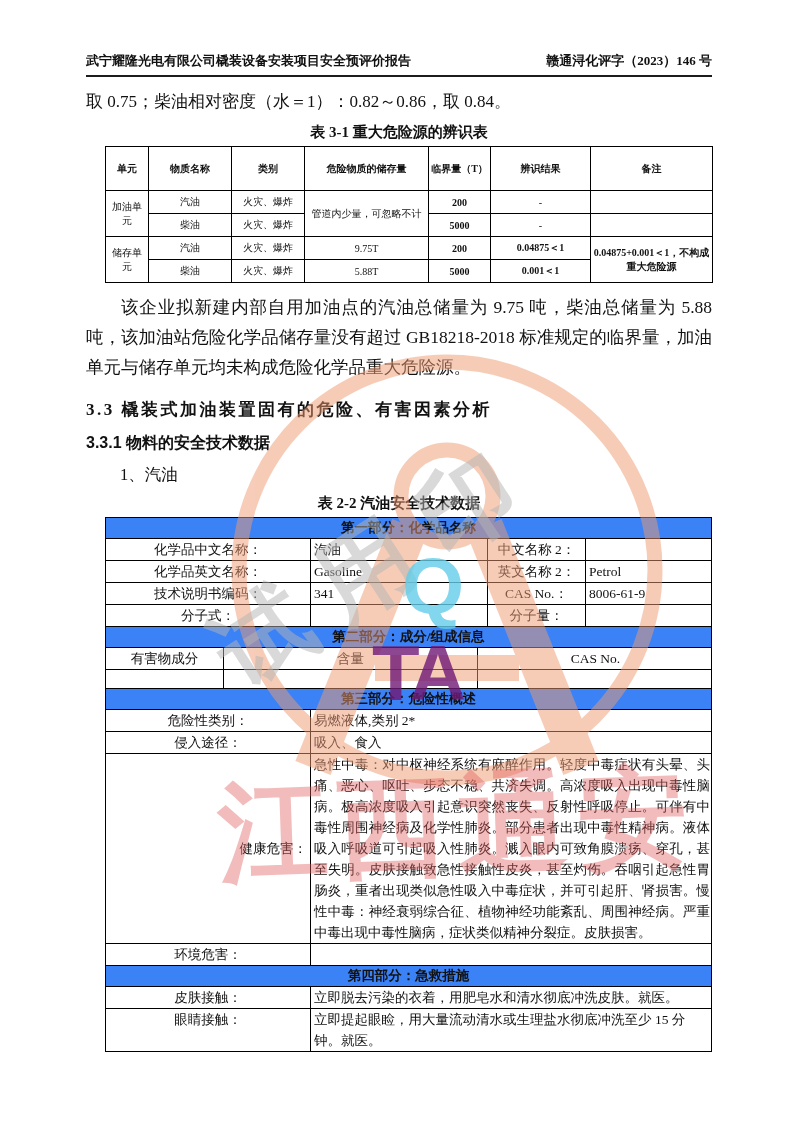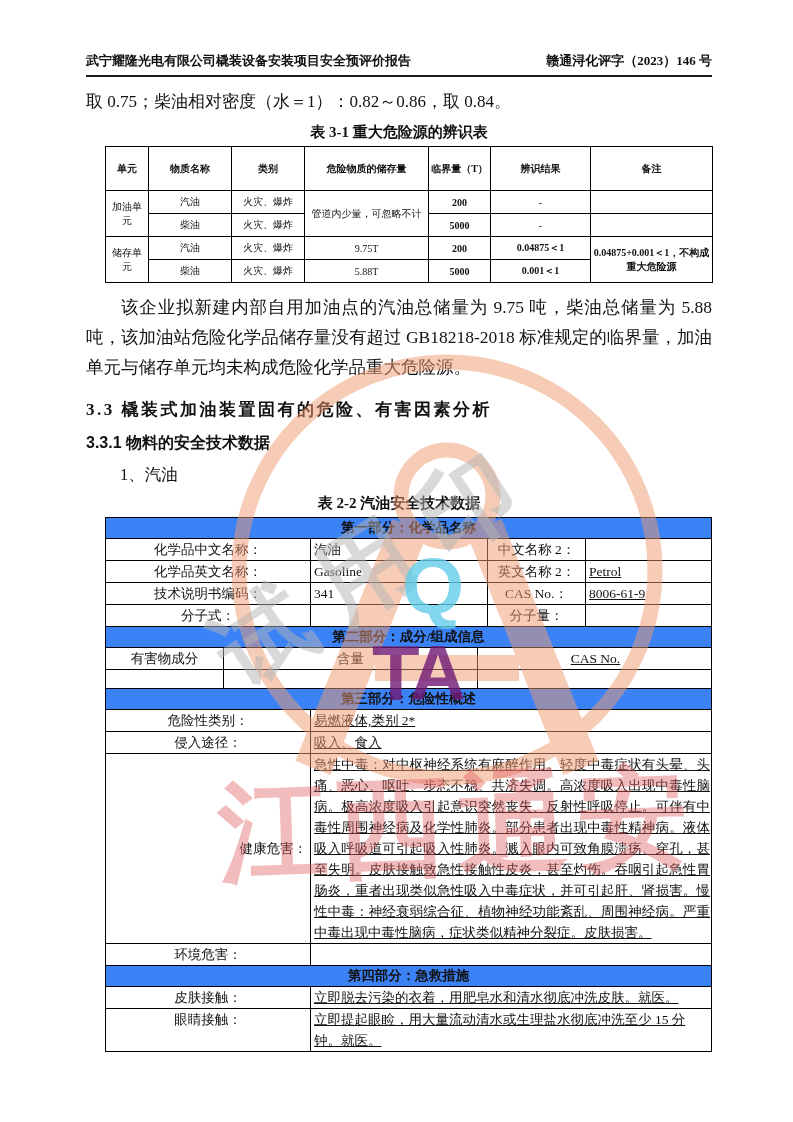--- a/index.html
+++ b/index.html
@@ -39,21 +39,21 @@
   .bold{font-weight:bold;}
   
   .t2{margin-left:19px;width:607px;border:1.5px solid #000;
       box-sizing:border-box;font-size:13.5px;}
   .t2-sec{background:#3b82f6;text-align:center;font-weight:bold;
       height:20px;line-height:20px;border-bottom:1px solid #000;}
   .t2-row{display:flex;border-bottom:1px solid #000;}
   .t2-row:last-child{border-bottom:none;}
   .t2-row>div{box-sizing:border-box;border-right:1px solid #000;
       padding:0 3px;line-height:21px;min-height:21px;}
-  .t2-row>div:last-child{border-right:none;text-decoration:underline;}
+  .t2-row>div:last-child{border-right:none;}
   .lab{text-align:center;}
   .val{text-align:left;}
   .cen{text-align:center;}
   .w205{width:205px;flex:0 0 205px;}
   .w177{width:177px;flex:0 0 177px;}
   .w98{width:98px;flex:0 0 98px;}
   .w127{width:127px;flex:0 0 127px;}
   .w118{width:118px;flex:0 0 118px;}
   .w254{width:254px;flex:0 0 254px;}
   .w235{width:235px;flex:0 0 235px;}

